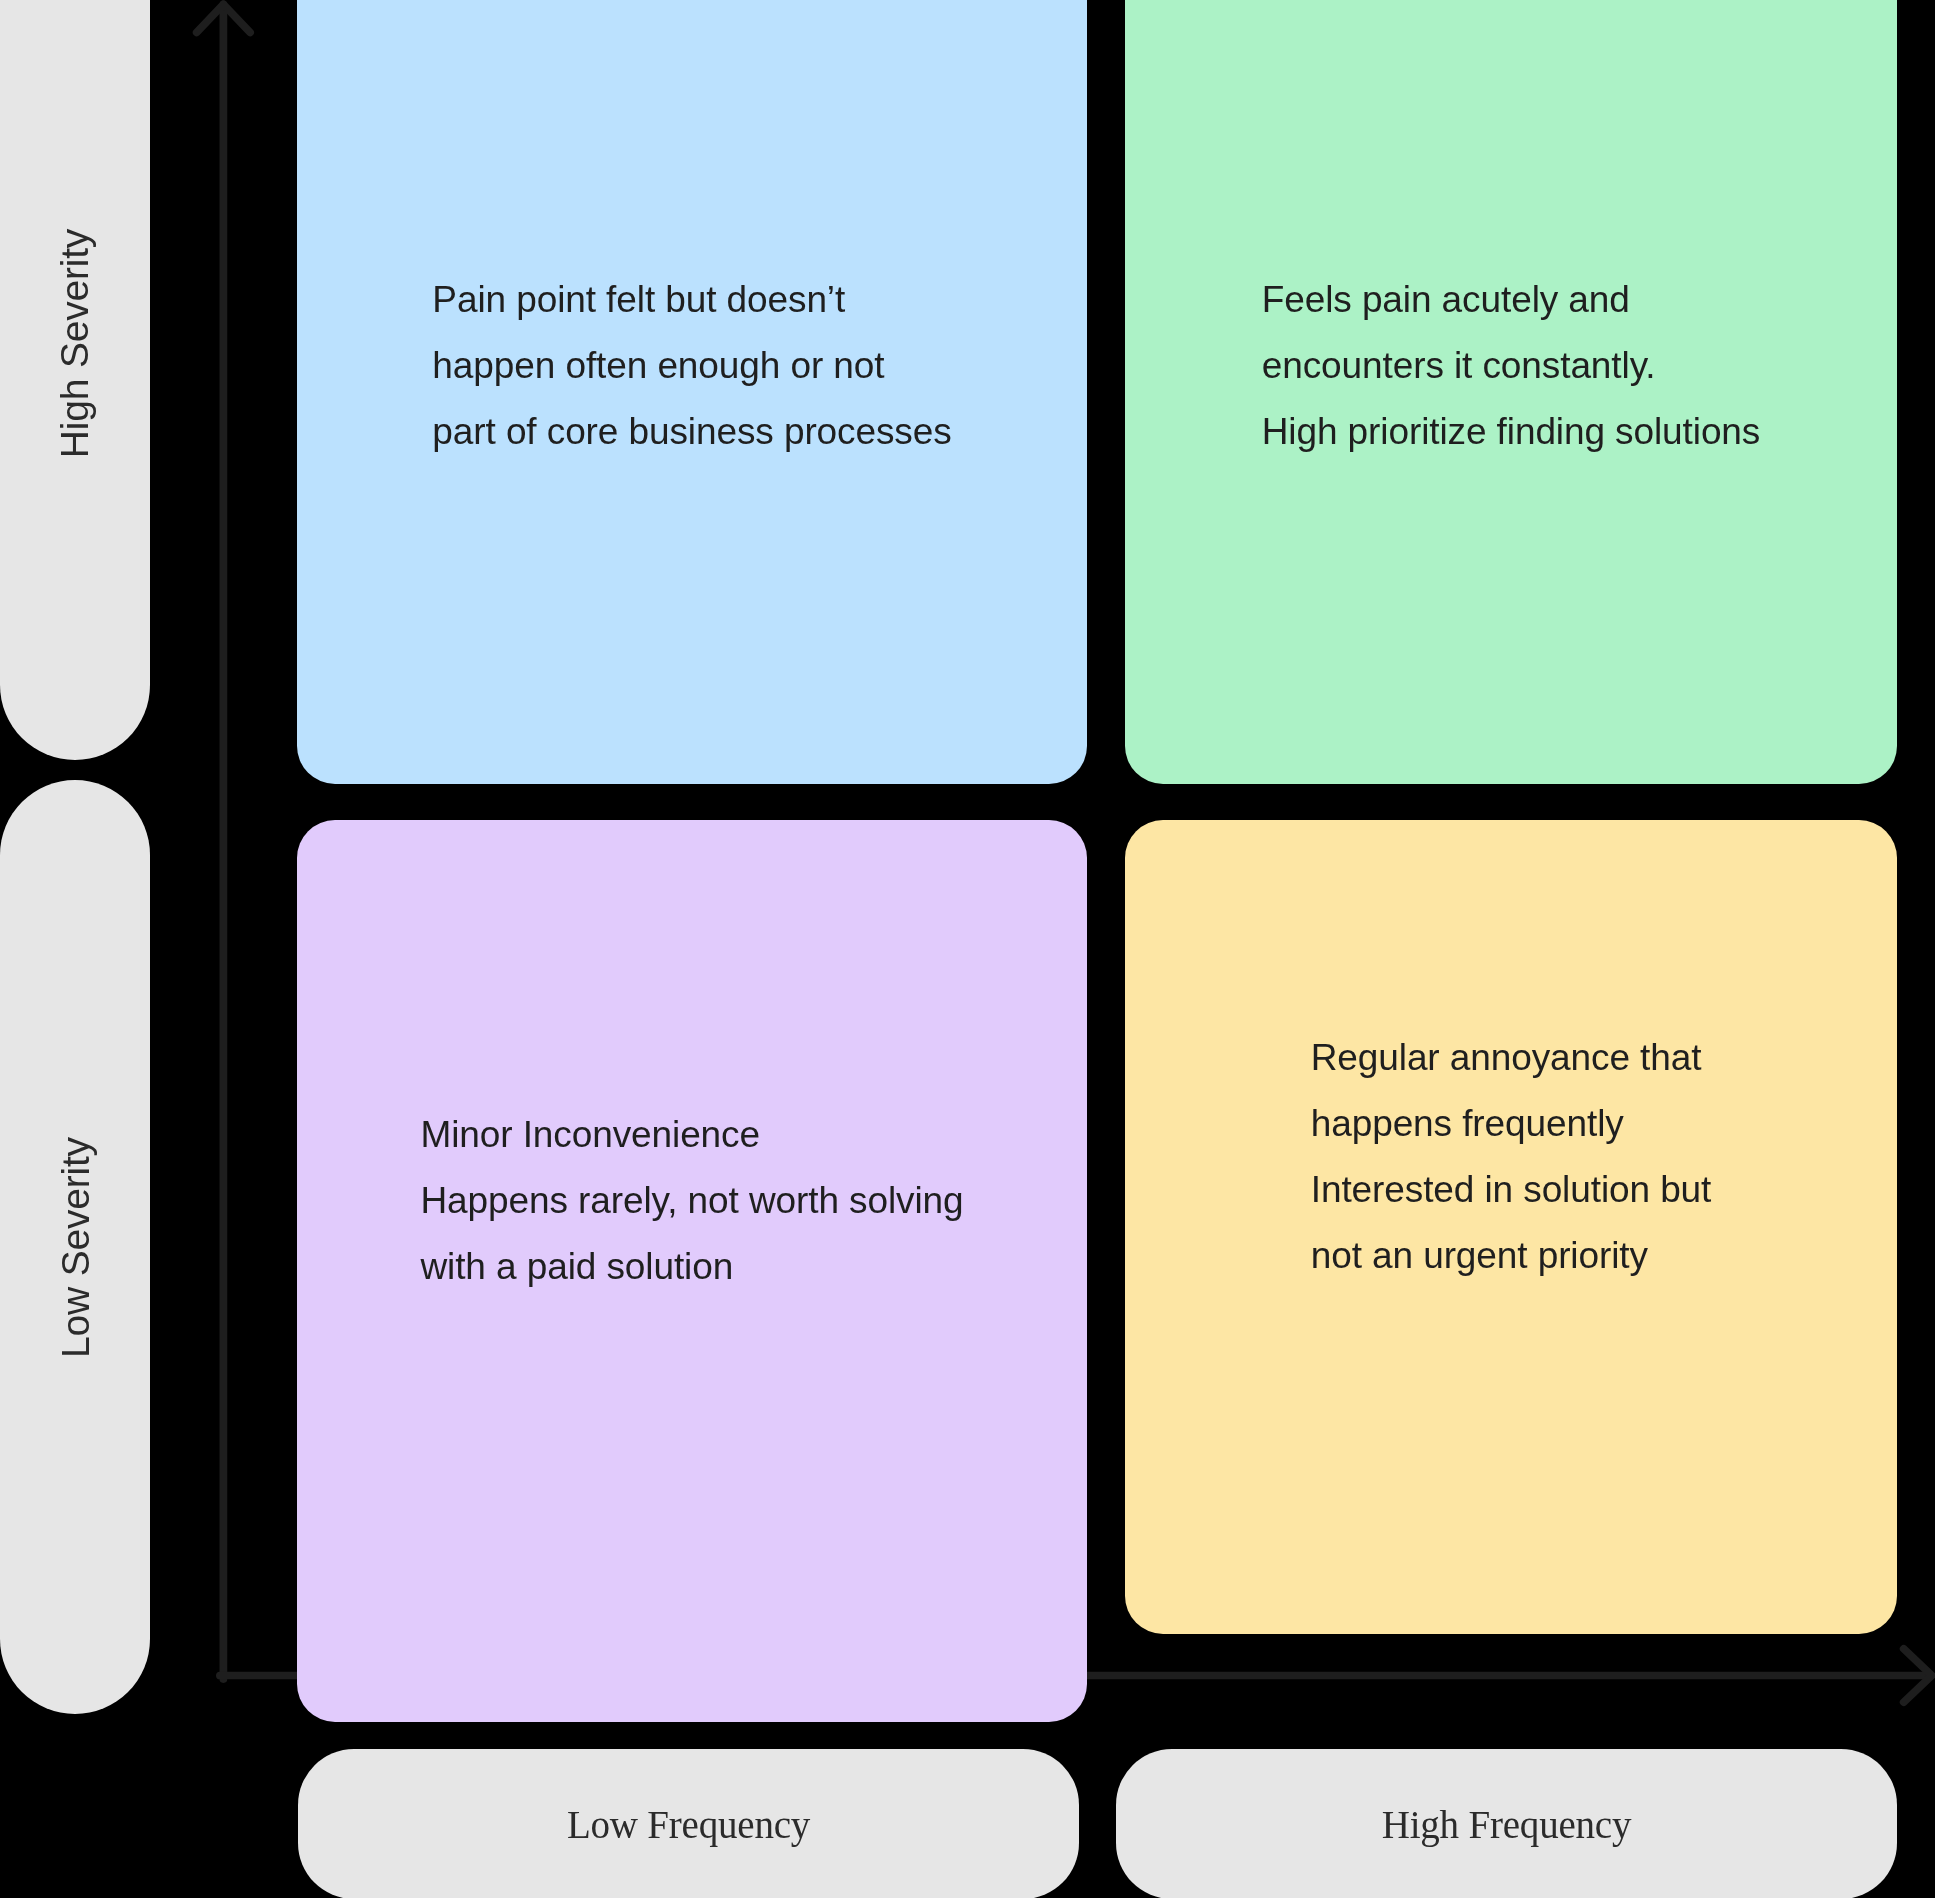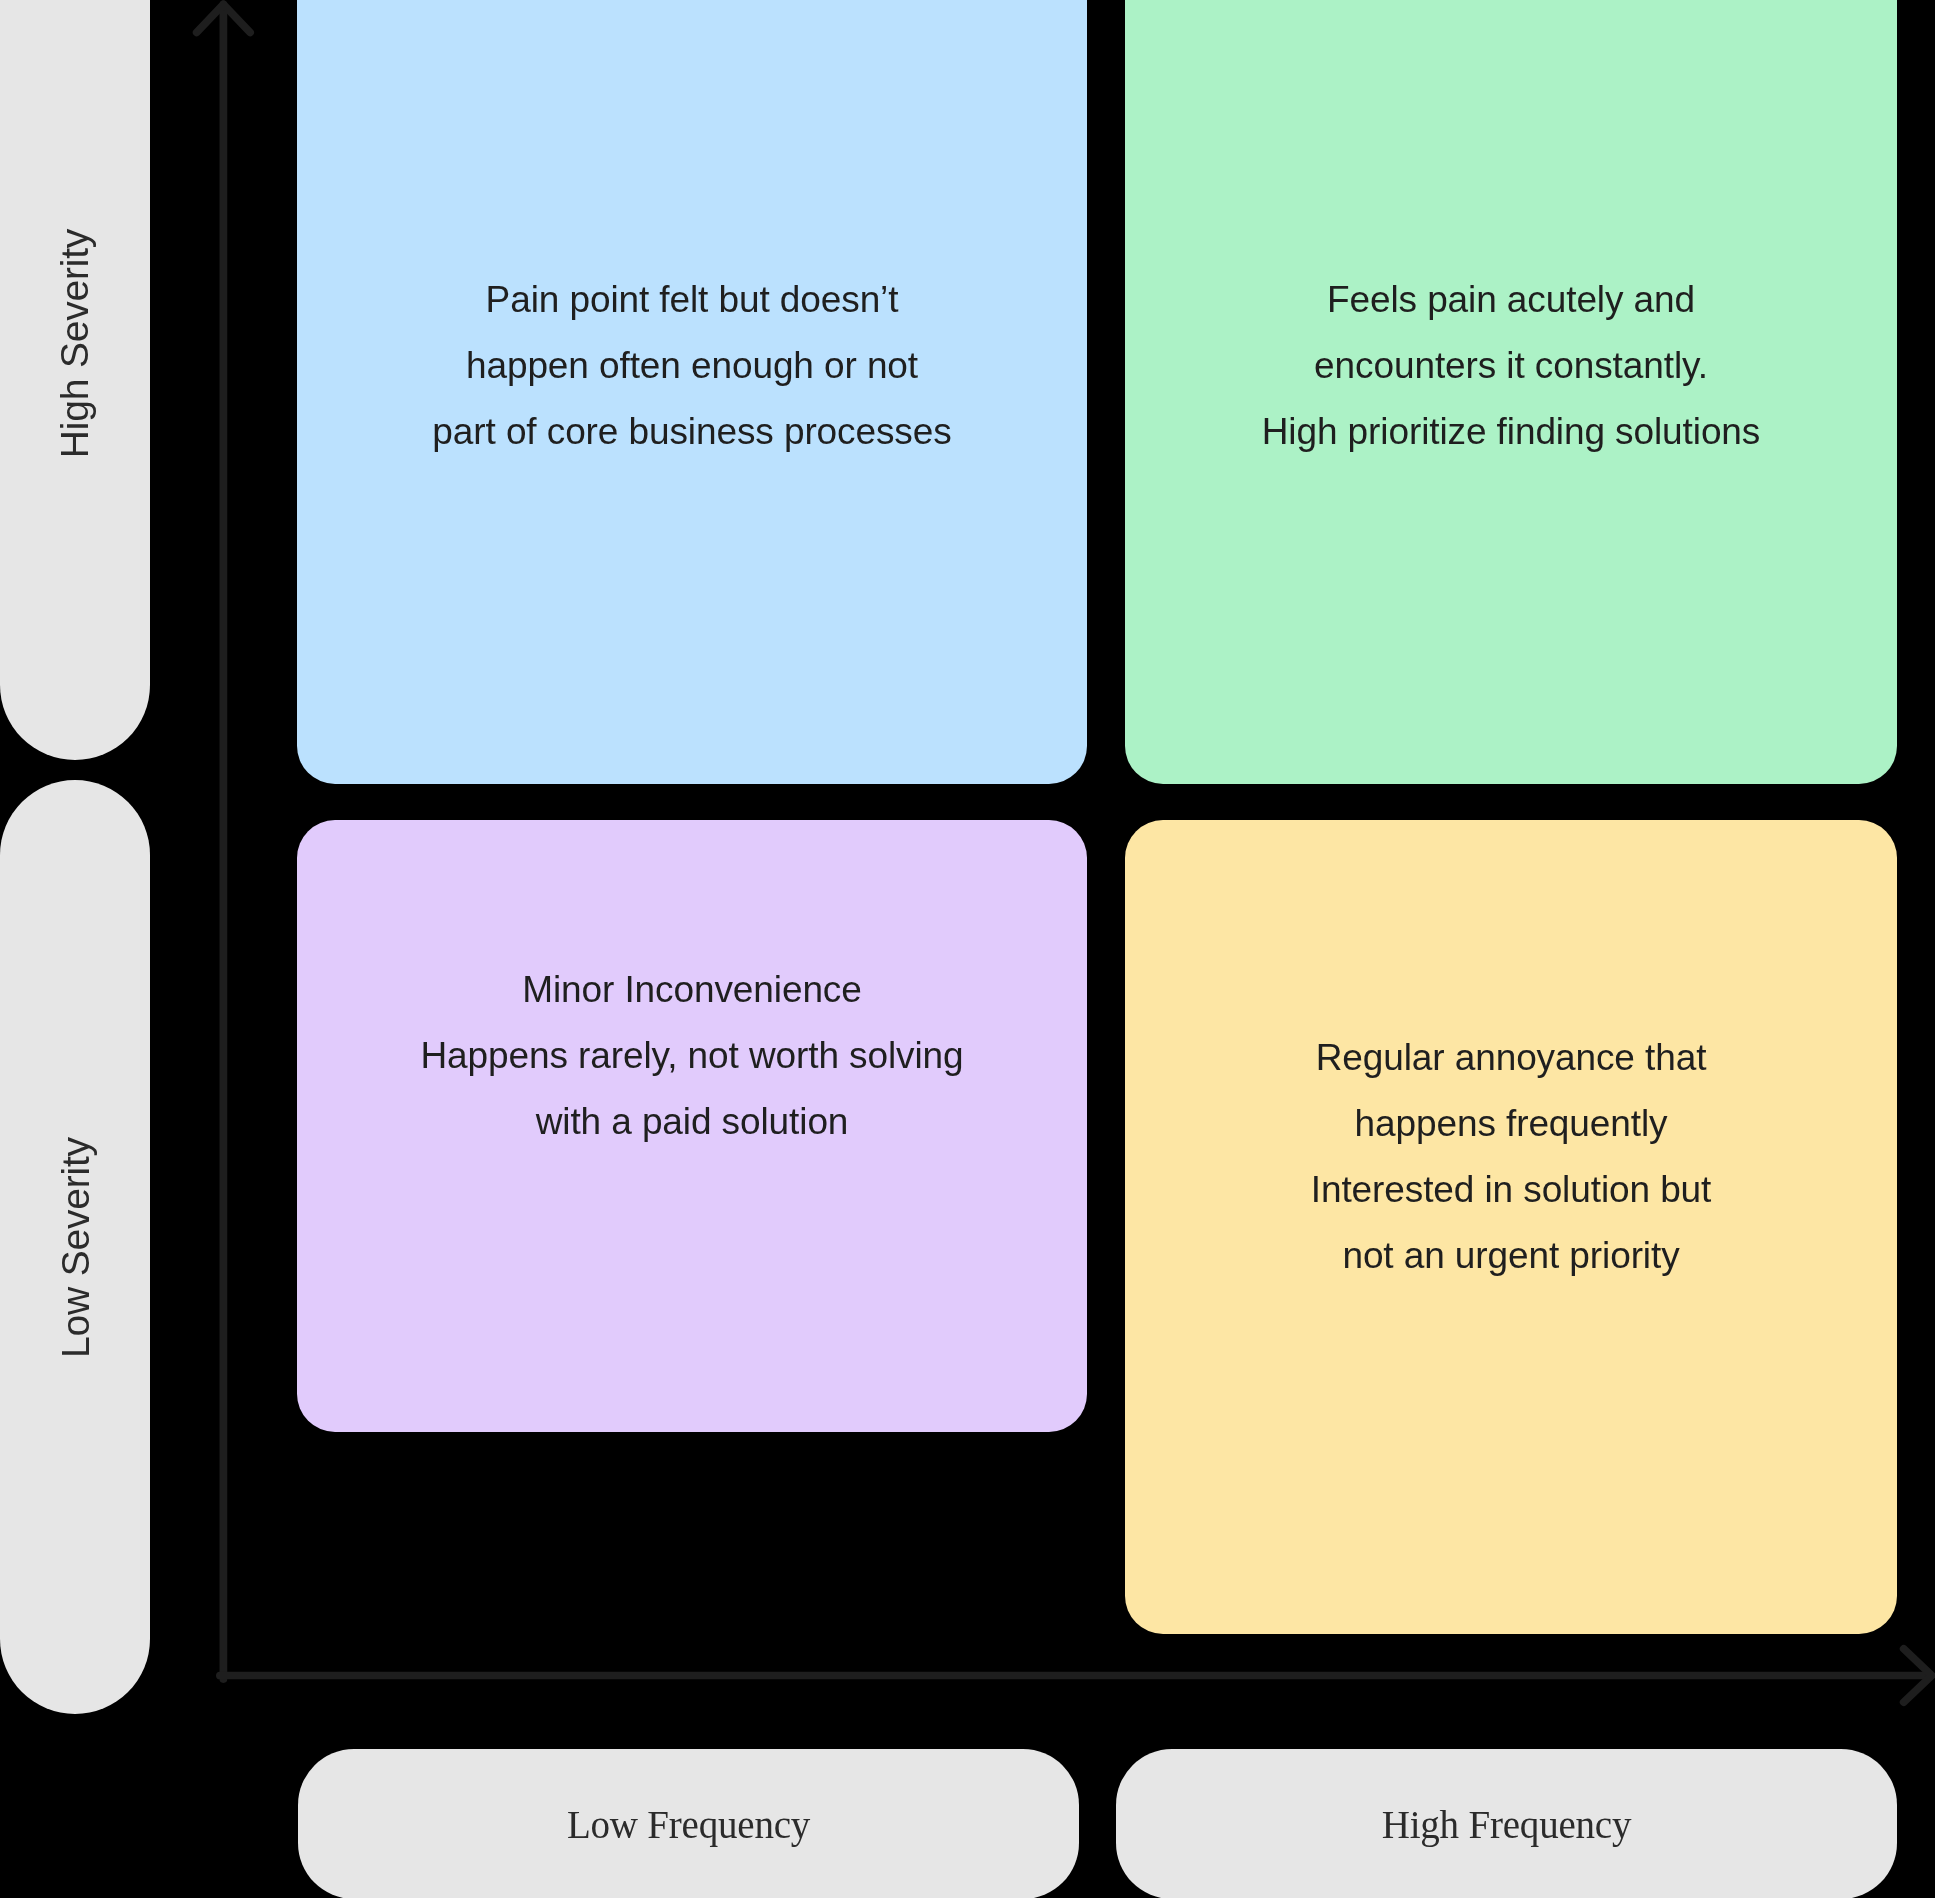--- a/index.html
+++ b/index.html
@@ -55,32 +55,32 @@
   .quadrant {
     position: absolute;
     border-radius: 38px;
     display: flex;
     align-items: center;
     justify-content: center;
     box-sizing: border-box;
     padding: 0 32px;
   }
   .quadrant-text {
-    text-align: center;
+    text-align: left;
     font-size: 37px;
     line-height: 66px;
     font-weight: 400;
     color: #1F1F1F;
     letter-spacing: -0.1px;
     white-space: pre-line;
   }
 
   #quad-top-left     { left: 297px;  top: -67px;   width: 790px; height: 851px; }
   #quad-top-right    { left: 1125px; top: -67px;   width: 772px; height: 851px; }
-  #quad-bottom-left  { left: 297px;  top: 820px;  width: 790px; height: 612px; }
+  #quad-bottom-left  { left: 297px;  top: 820px;  width: 790px; height: 902px; }
   #quad-bottom-right { left: 1125px; top: 820px;  width: 772px; height: 814px; }
 
   
   #quad-top-left .quadrant-text,
   #quad-top-right .quadrant-text { margin-top: 14px; }
   #quad-bottom-left .quadrant-text,
   #quad-bottom-right .quadrant-text { margin-bottom: 140px; }
 
   
   .x-pill {

